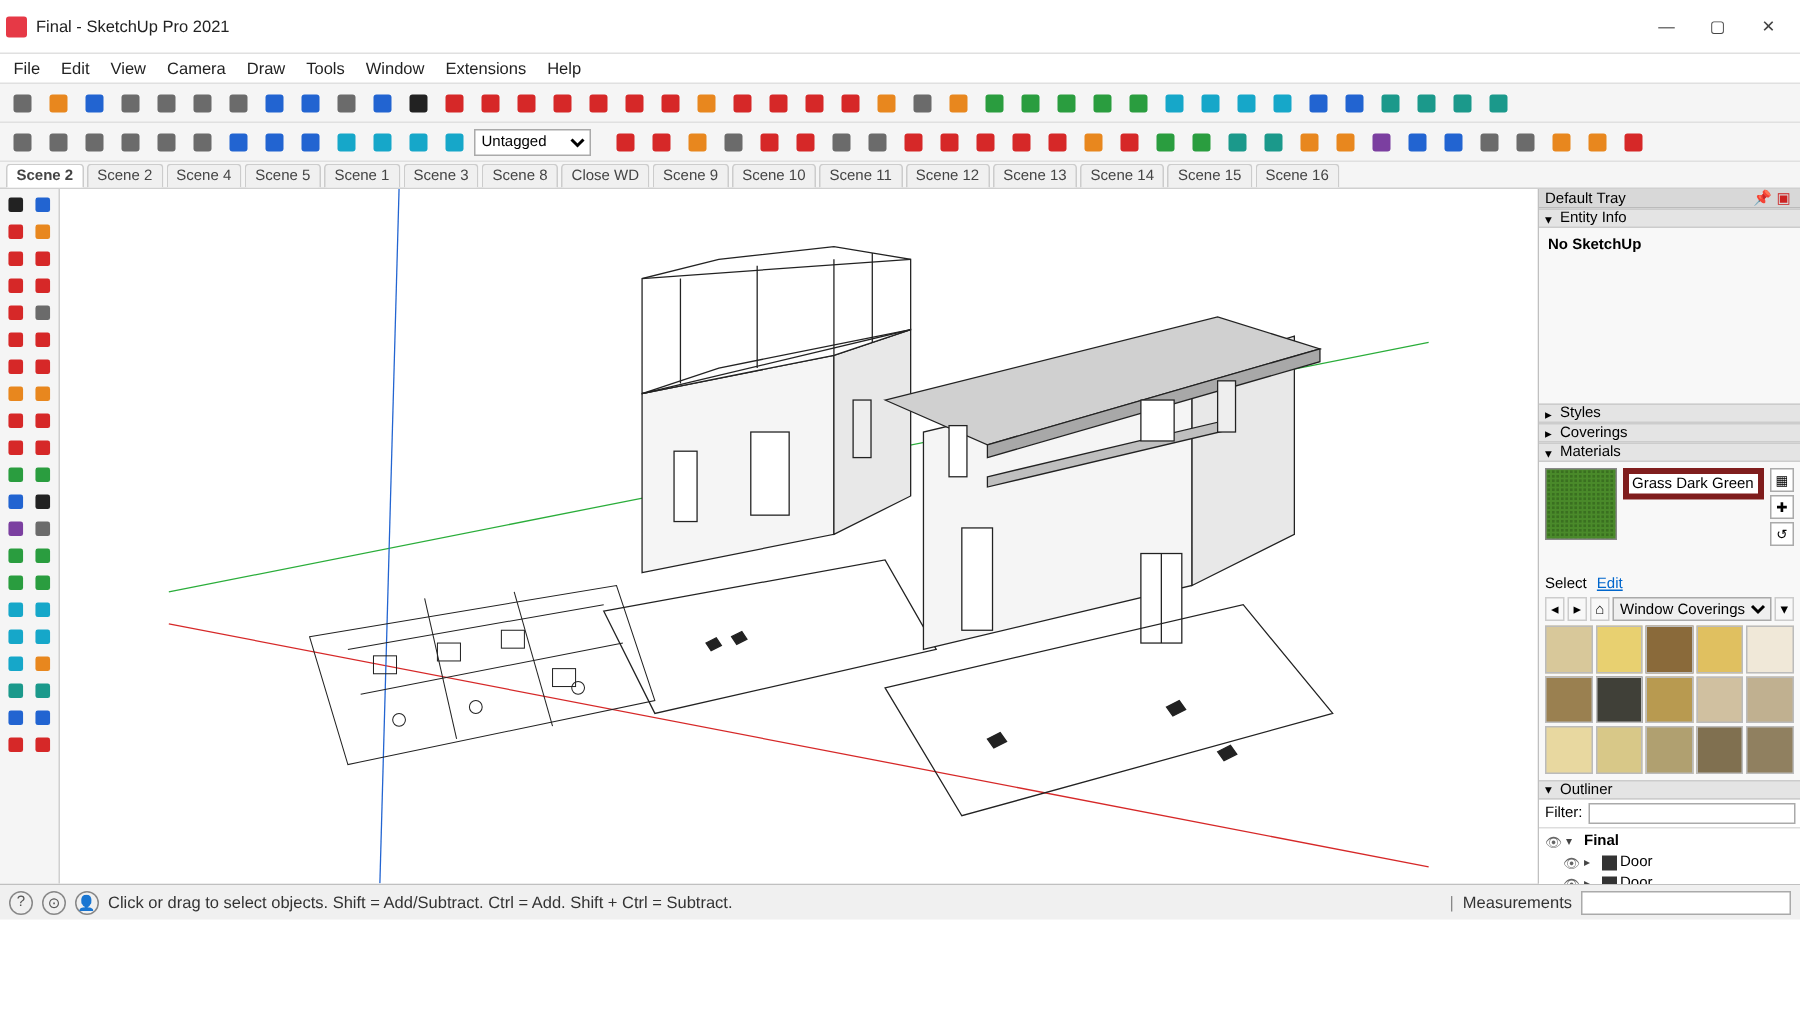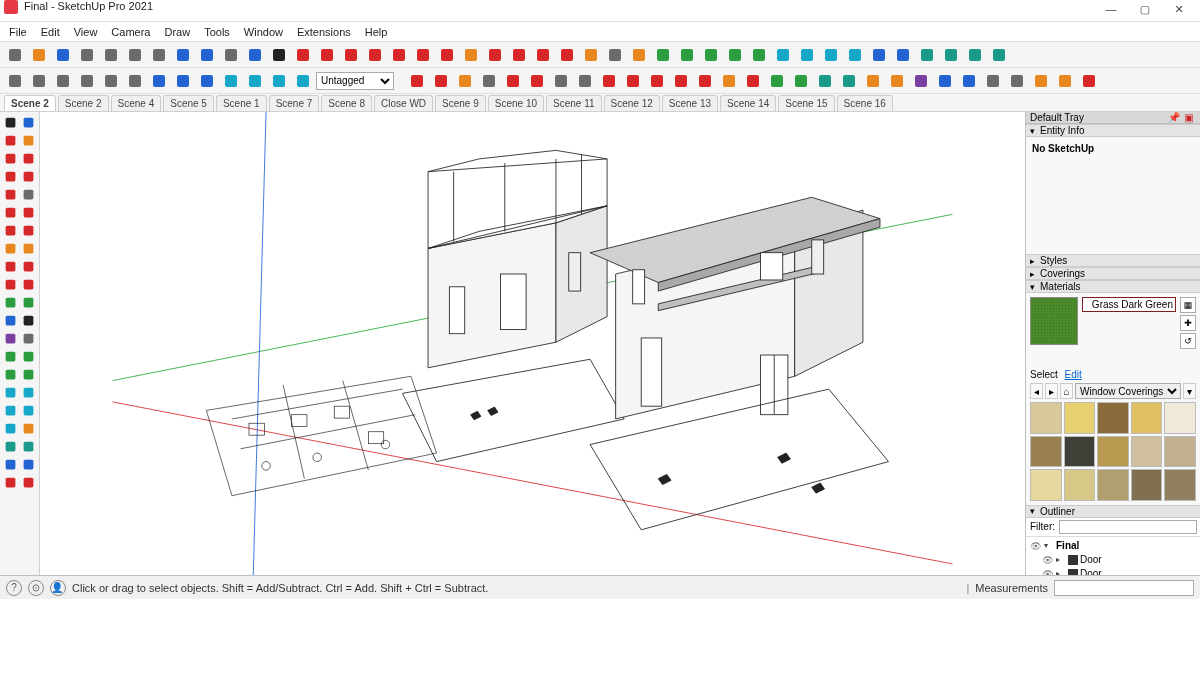--- a/index.html
+++ b/index.html
@@ -1,19 +1,19 @@
 <!DOCTYPE html>
 <html><head>
 <meta charset="utf-8">
 <style>
 * { margin:0; padding:0; box-sizing:border-box; font-family:"Segoe UI",Tahoma,sans-serif; }
 body { width:1200px; height:675px; background:#fff; overflow:hidden; font-size:11px; }
 
 
-.titlebar { height:22px; background:#fff; display:flex; padding:0 4px; border-bottom:1px solid #e0e0e0; }
+.titlebar { height:36px; background:#fff; display:flex; align-items:center; padding:12px 4px; border-bottom:1px solid #e0e0e0; }
 .titlebar .app-icon { width:14px; height:14px; background:#e63946; margin-right:6px; border-radius:2px; }
 .titlebar .title { flex:1; font-size:11px; color:#222; }
 .titlebar .win-btn { width:34px; height:18px; display:flex; align-items:center; justify-content:center; color:#444; font-size:11px; cursor:pointer; }
 
 
 .menubar { height:20px; display:flex; align-items:center; padding:0 2px; border-bottom:1px solid #e0e0e0; }
 .menubar span { padding:2px 7px; font-size:11px; color:#222; cursor:default; }
 
 
 .toolbar-row { height:26px; display:flex; align-items:center; padding:0 4px; gap:2px; border-bottom:1px solid #e0e0e0; background:#f5f5f5; }
@@ -41,21 +41,21 @@
 .tray-header .spacer { flex:1; }
 .tray-header .tb { width:14px; text-align:center; cursor:pointer; }
 .panel-head { height:16px; background:#e4e4e4; border-top:1px solid #ccc; border-bottom:1px solid #ccc; display:flex; align-items:center; padding:0 4px; cursor:pointer; }
 .panel-head .caret { width:10px; font-size:9px; }
 .panel-body { background:#f8f8f8; padding:4px; }
 .no-sel { font-size:10px; font-weight:600; padding:2px 0 6px 2px; }
 
 .mat-preview { display:flex; align-items:flex-start; gap:4px; }
 .mat-swatch { width:48px; height:48px; background:#4a8a2a; background-image:radial-gradient(#3a7020 1px,transparent 1px); background-size:3px 3px; border:1px solid #888; }
 .mat-name { flex:1; }
-.mat-name input { width:100%; font-size:10px; border:1px solid #7f1d1d; padding:1px 2px;text-align:right; }
+.mat-name input { width:100%; font-size:10px; border:4px solid #7f1d1d; padding:1px 2px; }
 .mat-actions { display:flex; flex-direction:column; gap:2px; }
 .mat-actions .mb { width:16px; height:16px; border:1px solid #aaa; background:#fff; font-size:9px; display:flex; align-items:center; justify-content:center; cursor:pointer; }
 
 .sel-edit { margin-top:20px; font-size:10px; }
 .sel-edit a { color:#06c; text-decoration:underline; margin-left:4px; cursor:pointer; }
 .cat-row { display:flex; align-items:center; gap:2px; margin:3px 0; }
 .cat-row .ci { width:16px; height:16px; border:1px solid #ccc; display:flex; align-items:center; justify-content:center; font-size:10px; cursor:pointer; }
 .cat-row select { flex:1; font-size:10px; border:1px solid #aaa; height:16px; }
 
 .mat-grid { display:grid; grid-template-columns:repeat(5,1fr); gap:2px; margin-top:2px; }
@@ -533,21 +533,21 @@
       </svg>
     </div>
   </div>
 
 <div class="scenebar" id="scenes">
     <div class="tab active">Scene 2</div>
     <div class="tab">Scene 2</div>
     <div class="tab">Scene 4</div>
     <div class="tab">Scene 5</div>
     <div class="tab">Scene 1</div>
-    <div class="tab">Scene 7</div>
+    <div class="tab">Scene 3</div>
     <div class="tab">Scene 8</div>
     <div class="tab">Close WD</div>
     <div class="tab">Scene 9</div>
     <div class="tab">Scene 10</div>
     <div class="tab">Scene 11</div>
     <div class="tab">Scene 12</div>
     <div class="tab">Scene 13</div>
     <div class="tab">Scene 14</div>
     <div class="tab">Scene 15</div>
     <div class="tab">Scene 16</div>

